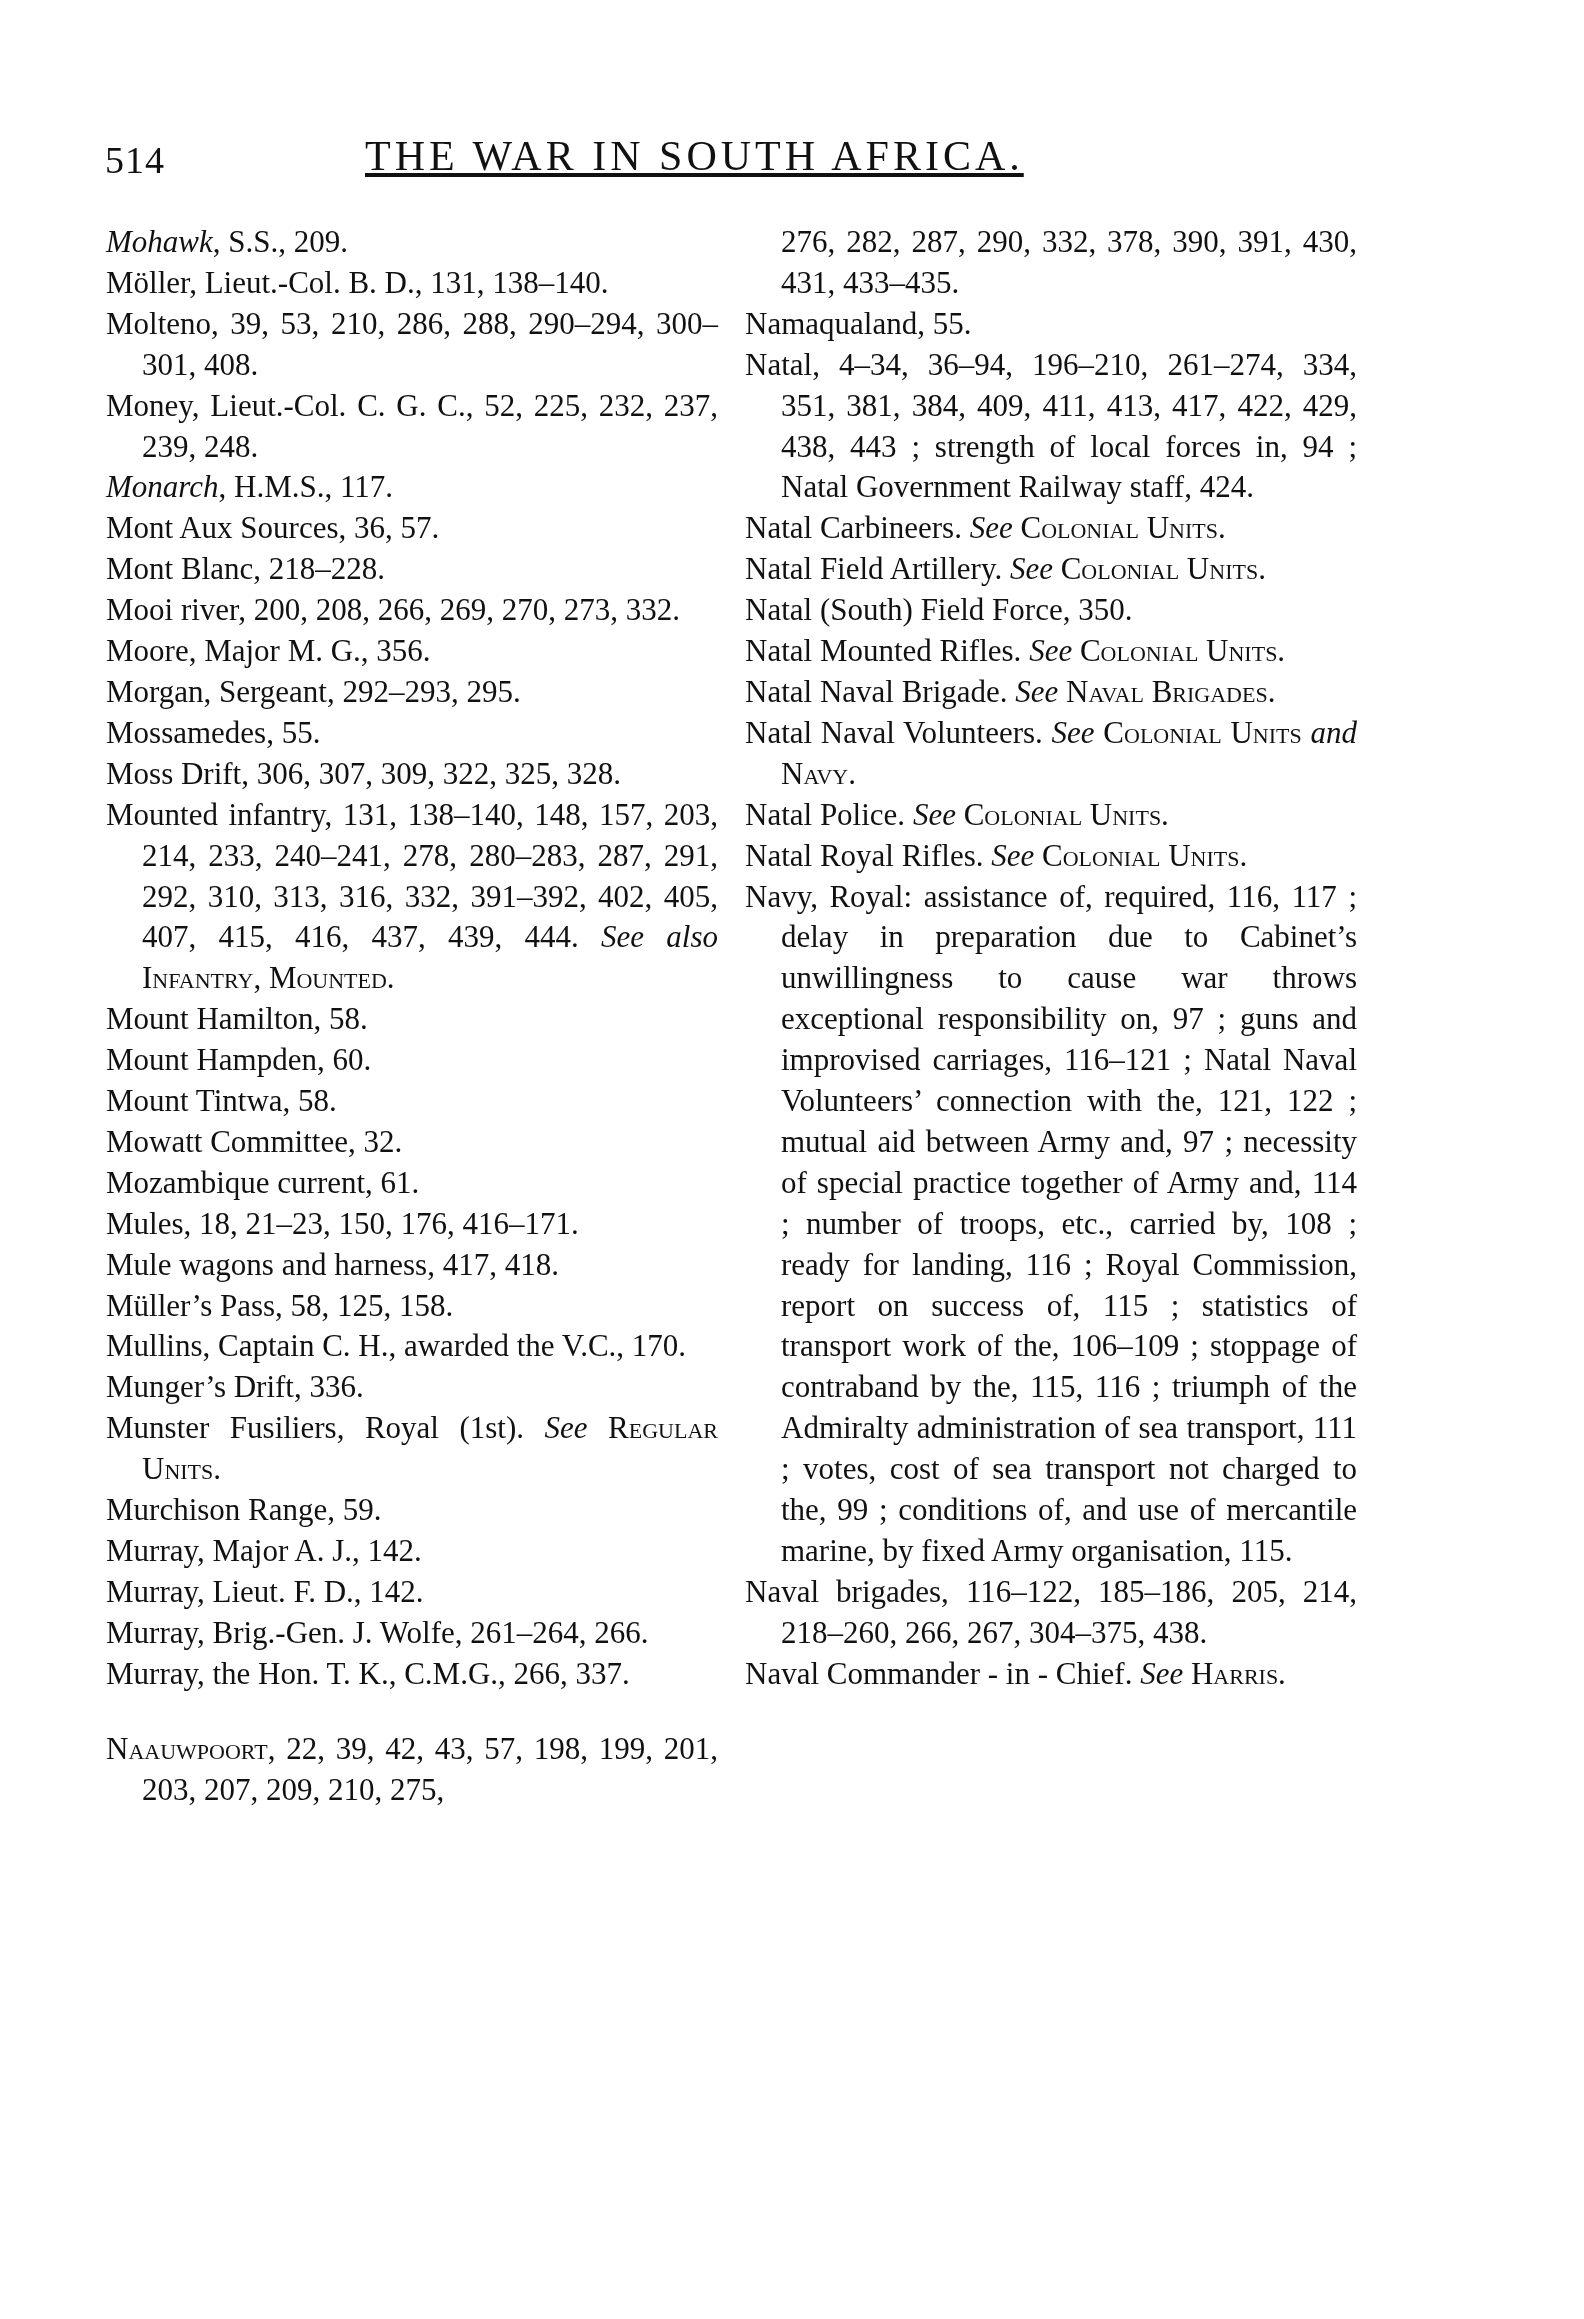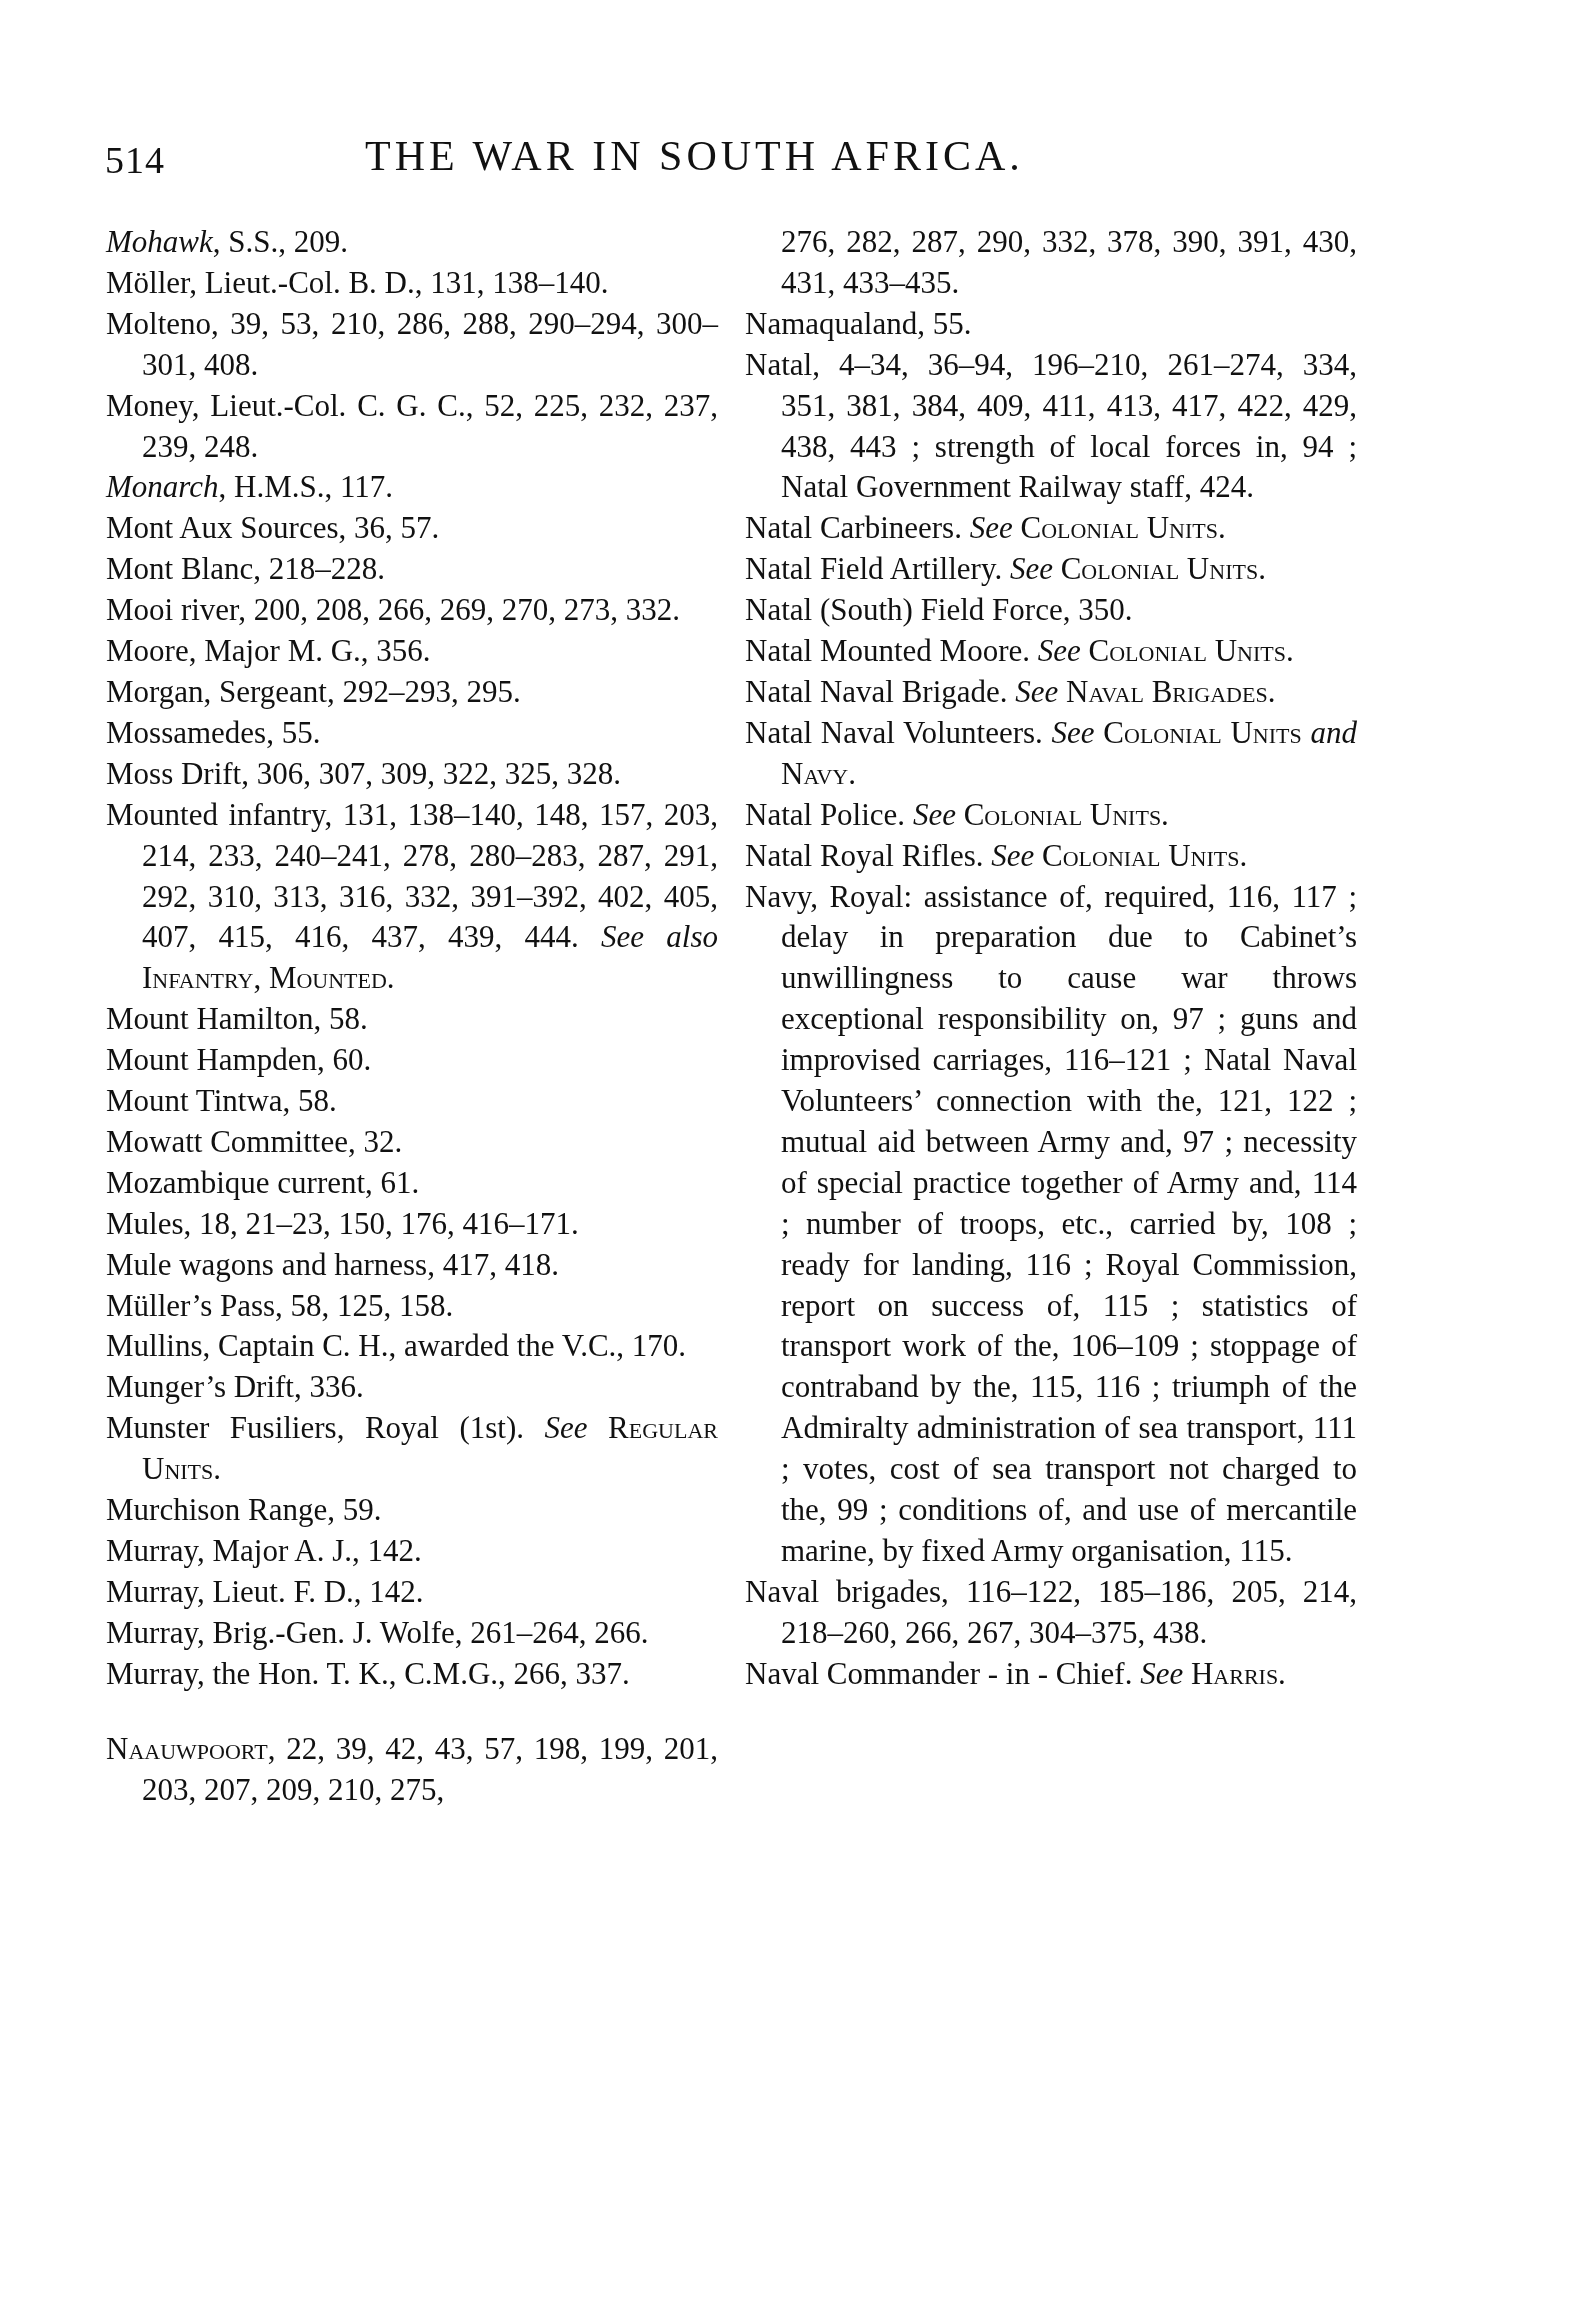--- a/index.html
+++ b/index.html
@@ -7,21 +7,21 @@
     width: 1584px; height: 2319px; position: relative; overflow: hidden;
     font-family: "Liberation Serif", "DejaVu Serif", serif;
     color: #111111;
   }
   .page-number {
     position: absolute; left: 105px; top: 138px;
     font-size: 38px; letter-spacing: 1px;
   }
   .running-head {
     position: absolute; left: 365px; top: 132px; width: 735px;
-    font-size: 42px; letter-spacing: 4px; white-space: nowrap;
+    font-size: 42px; letter-spacing: 4px; white-space: nowrap; text-decoration: underline;
   }
   .column {
     position: absolute; top: 222px; width: 612px;
     font-size: 31px; line-height: 40.9px;
   }
   .col-left { left: 106px; }
   .col-right { left: 745px; }
   .entry {
     text-align: justify; text-align-last: left;
     padding-left: 36px; text-indent: -36px;
@@ -70,21 +70,21 @@
     <div class="gap"></div>
     <div class="entry"><span class="sc">Naauwpoort</span><span>, 22, 39, 42, 43, 57, 198, 199, 201, 203, 207, 209, 210, 275,</span></div>
   </div>
 <div class="column col-right" id="col-right">
     <div class="entry cont"><span>276, 282, 287, 290, 332, 378, 390, 391, 430, 431, 433–435.</span></div>
     <div class="entry"><span>Namaqualand, 55.</span></div>
     <div class="entry"><span>Natal, 4–34, 36–94, 196–210, 261–274, 334, 351, 381, 384, 409, 411, 413, 417, 422, 429, 438, 443 ; strength of local forces in, 94 ; Natal Government Railway staff, 424.</span></div>
     <div class="entry"><span>Natal Carbineers. </span><span class="it">See</span><span class="sc"> Colonial Units.</span></div>
     <div class="entry"><span>Natal Field Artillery. </span><span class="it">See</span><span class="sc"> Colonial Units.</span></div>
     <div class="entry"><span>Natal (South) Field Force, 350.</span></div>
-    <div class="entry"><span>Natal Mounted Moore. </span><span class="it">See</span><span class="sc"> Colonial Units.</span></div>
+    <div class="entry"><span>Natal Mounted Rifles. </span><span class="it">See</span><span class="sc"> Colonial Units.</span></div>
     <div class="entry"><span>Natal Naval Brigade. </span><span class="it">See</span><span class="sc"> Naval Brigades.</span></div>
     <div class="entry"><span>Natal Naval Volunteers. </span><span class="it">See</span><span class="sc"> Colonial Units</span><span class="it"> and</span><span class="sc"> Navy.</span></div>
     <div class="entry"><span>Natal Police. </span><span class="it">See</span><span class="sc"> Colonial Units.</span></div>
     <div class="entry"><span>Natal Royal Rifles. </span><span class="it">See</span><span class="sc"> Colonial Units.</span></div>
     <div class="entry"><span>Navy, Royal: assistance of, required, 116, 117 ; delay in preparation due to Cabinet’s unwillingness to cause war throws exceptional responsibility on, 97 ; guns and improvised carriages, 116–121 ; Natal Naval Volunteers’ connection with the, 121, 122 ; mutual aid between Army and, 97 ; necessity of special practice together of Army and, 114 ; number of troops, etc., carried by, 108 ; ready for landing, 116 ; Royal Commission, report on success of, 115 ; statistics of transport work of the, 106–109 ; stoppage of contraband by the, 115, 116 ; triumph of the Admiralty administration of sea transport, 111 ; votes, cost of sea transport not charged to the, 99 ; conditions of, and use of mercantile marine, by fixed Army organisation, 115.</span></div>
     <div class="entry"><span>Naval brigades, 116–122, 185–186, 205, 214, 218–260, 266, 267, 304–375, 438.</span></div>
     <div class="entry"><span>Naval Commander - in - Chief. </span><span class="it">See</span><span class="sc"> Harris.</span></div>
   </div>
 
 </body></html>

